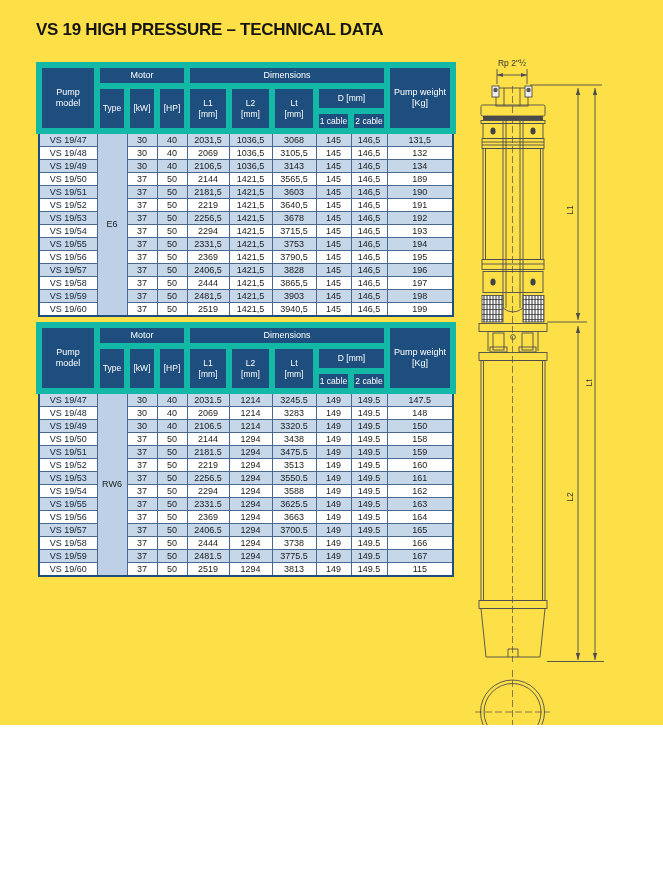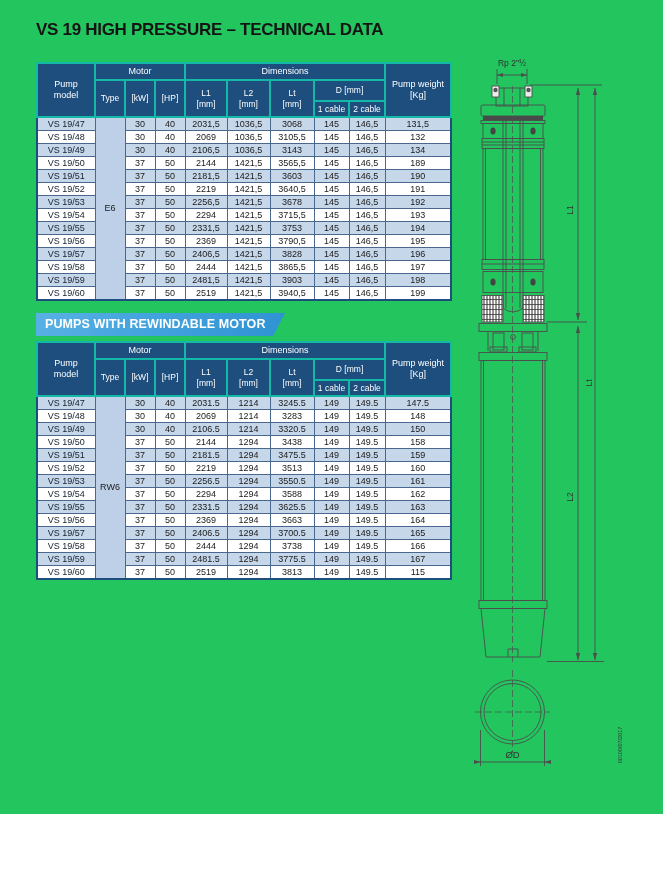--- a/index.html
+++ b/index.html
@@ -1,17 +1,17 @@
 <!DOCTYPE html>
 <html><head>
 <meta charset="utf-8">
 <style>
   html,body { margin:0; padding:0; background:#fff; }
   .page {
-    position:relative; width:663px; height:814px; background:#22c55e;
+    position:relative; width:663px; height:725px; background:#fde047;
     font-family:"Liberation Sans", sans-serif; overflow:hidden;
   }
   .title {
     position:absolute; left:36px; top:20px; margin:0;
     font-size:17px; font-weight:bold; color:#141414; letter-spacing:-0.3px;
     white-space:nowrap;
   }
   .left-col { position:absolute; left:36px; top:57px; width:414px; }
   .banner {
     width:249px; height:23px; box-sizing:border-box; padding-left:9px;
@@ -20,21 +20,21 @@
     color:#fff; font-weight:bold; font-size:12.5px; line-height:23px;
     letter-spacing:0.1px; white-space:nowrap;
   }
   .banner.second { margin-top:12px; }
   table.data {
     border-collapse:collapse; width:414px; table-layout:fixed; margin-top:5px;
     border:2px solid #1d4e7e;
   }
   table.data th {
     background:#1d4e7e; color:#fff; font-weight:normal; font-size:8.5px;
-    border:2px solid #14b8a6; white-space:pre-line; line-height:1.2; padding:0;
+    border:6px solid #14b8a6; white-space:pre-line; line-height:1.2; padding:0;
     text-align:center; vertical-align:middle;
   }
   tr.h1 th { height:15px; font-size:9px; }
   tr.h2 th { height:19px; }
   tr.h3 th { height:14px; }
   table.data td {
     border:1px solid #4a688e; font-size:9px; text-align:center;
     vertical-align:middle; height:12px; padding:0 1px; color:#1a1a1a;
     line-height:1; background:#fff;
   }
@@ -245,23 +245,20 @@
             <td>2519</td>
             <td>1421,5</td>
             <td>3940,5</td>
             <td>145</td>
             <td>146,5</td>
             <td>199</td>
           </tr>
         </tbody>
     </table>
 
-    <div class="banner second">
-      <span>PUMPS WITH REWINDABLE MOTOR</span>
-    </div>
 
     <table class="data" id="table-1">
       <colgroup>
         <col style="width:58px">
           <col style="width:30px">
           <col style="width:30px">
           <col style="width:30px">
         <col style="width:42px">
           <col style="width:43px">
           <col style="width:44px">

